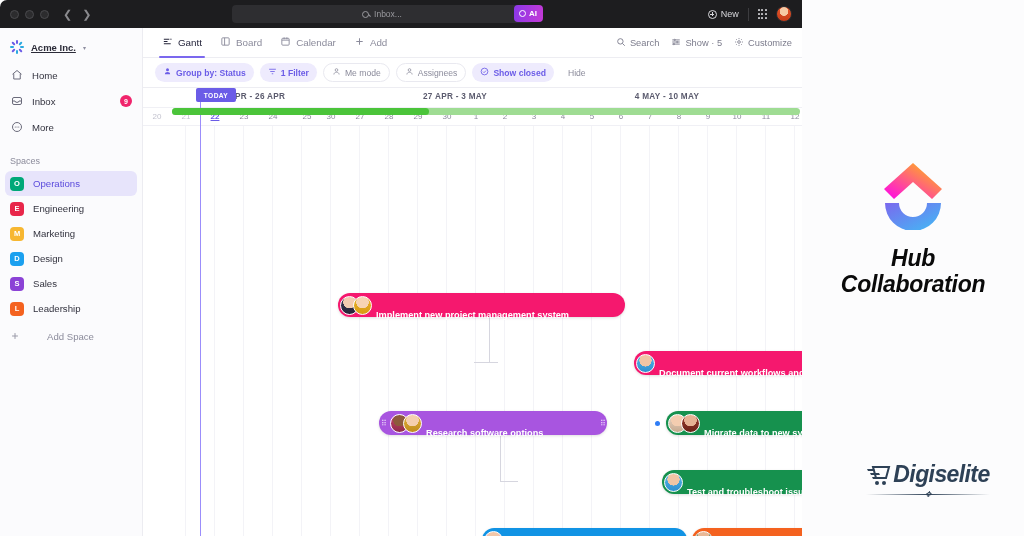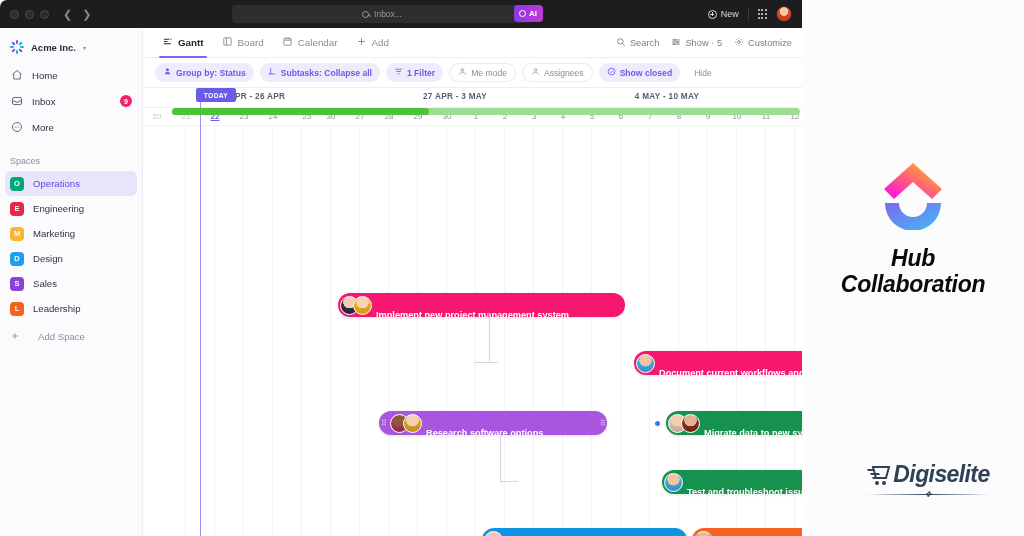--- a/index.html
+++ b/index.html
@@ -64,52 +64,52 @@
   
   .sidebar {
     position: absolute; left: 0; top: 28px; width: 143px; height: 508px;
     background: #fbfbfd; border-right: 1px solid #ececf1;
   }
   .ws-row { display: flex; align-items: center; gap: 7px; height: 30px;
             padding: 0 10px; margin-top: 4px; }
   .ws-logo { width: 14px; height: 14px; position: relative; flex: none; }
   .ws-logo i { position: absolute; left: 6px; top: 0; width: 2px; height: 4.4px;
                background: #3c8fe8; border-radius: 1px; transform-origin: 1px 7px; }
-  .ws-name { font-size: 9.5px; color: #2b2b38; font-weight: 600; }
+  .ws-name { font-size: 9.5px; color: #2b2b38; font-weight: 600; text-decoration: underline; }
   .caret { font-size: 6px; color: #8e8ea0; }
   .nav-item { display: flex; align-items: center; gap: 9px; height: 26px;
               padding: 0 10px; font-size: 9.6px; color: #33333f; cursor: pointer; }
   .nav-item .ico { width: 13px; height: 13px; flex: none; color: #6b6b7b;
                    display: flex; align-items: center; justify-content: center; }
   .badge-pink { margin-left: auto; background: #f0246c; color: #fff;
        font-size: 7px; font-weight: bold; width: 12px; height: 12px;
        border-radius: 50%; display: flex; align-items: center;
        justify-content: center; }
   .spaces-label { font-size: 9px; color: #8b8b9b; padding: 0 10px;
                   margin-top: 16px; margin-bottom: 5px; }
   .space-item { display: flex; align-items: center; gap: 9px; height: 25px;
       margin: 0 5px; padding: 0 5px; border-radius: 6px;
       font-size: 9.6px; color: #33333f; cursor: pointer; }
   .space-item.active { background: #e7e4fb; color: #5b4bdc; font-weight: 500; }
   .sq { width: 14px; height: 14px; border-radius: 4px; flex: none;
         color: #fff; font-size: 7.5px; font-weight: bold;
         display: flex; align-items: center; justify-content: center; }
-  .add-space { display: flex; align-items: center; gap: 18px; height: 25px;
+  .add-space { display: flex; align-items: center; gap: 27px; height: 25px;
       padding: 0 10px; font-size: 9.6px; color: #8b8b9b; cursor: pointer;
       margin-top: 3px; }
 
   
   .main { position: absolute; left: 143px; top: 28px; width: 659px; height: 508px;
           background: #fff; }
   .viewbar { height: 30px; display: flex; align-items: center; gap: 4px;
              padding: 0 12px; border-bottom: 1px solid #ededf2; position: relative; }
   .viewtab { display: flex; align-items: center; gap: 5px; height: 30px;
              padding: 0 7px; font-size: 9.8px; color: #8b8b9b; cursor: pointer;
              position: relative; }
-  .viewtab.active { color: #24243a; font-weight: 700; }
+  .viewtab.active { color: #24243a; font-weight: 400; }
   .viewtab.active::after { content:''; position:absolute; left:4px; right:4px;
              bottom:0; height:2px; background:#7b68ee; border-radius:1px; }
   .viewbar-right { position: absolute; right: 10px; display: flex;
                    align-items: center; gap: 12px; }
   .vb-act { display: flex; align-items: center; gap: 4px; font-size: 9.3px;
             color: #7c7c8c; cursor: pointer; }
 
   .filterbar { height: 30px; display: flex; align-items: center; gap: 6px;
                padding: 0 12px; border-bottom: 1px solid #ededf2; }
   .chip { display: flex; align-items: center; gap: 4px; height: 19px;
@@ -397,29 +397,20 @@
           <svg width="9" height="9" viewBox="0 0 24 24" fill="#6b5ce7">
               <circle cx="12" cy="7" r="4"></circle>
               <path d="M5 19c0-3.3 3.1-5.5 7-5.5s7 2.2 7 5.5z"></path>
             </svg>
         </span>
         <span>Group by: Status</span>
       </div>
       <div class="chip violet">
         <span>
           <svg width="9" height="9" viewBox="0 0 24 24" stroke="#6b5ce7" stroke-width="2.2" fill="none">
-              <path d="M7 3v11c0 2.5 2 4.5 4.5 4.5H19"></path>
-              <circle cx="6" cy="18" r="2.3"></circle>
-            </svg>
-        </span>
-        <span>Subtasks: Collapse all</span>
-      </div>
-      <div class="chip violet">
-        <span>
-          <svg width="9" height="9" viewBox="0 0 24 24" stroke="#6b5ce7" stroke-width="2.2" fill="none">
               <path d="M3 6h18M6 12h12M10 18h4"></path>
             </svg>
         </span>
         <span>1 Filter</span>
       </div>
       <div class="chip plain">
         <span>
           <svg width="9" height="9" viewBox="0 0 24 24" stroke="#8b8b9b" stroke-width="2" fill="none">
               <circle cx="12" cy="8" r="3.6"></circle>
               <path d="M5 20c0-3.6 3.1-6 7-6s7 2.4 7 6"></path>

